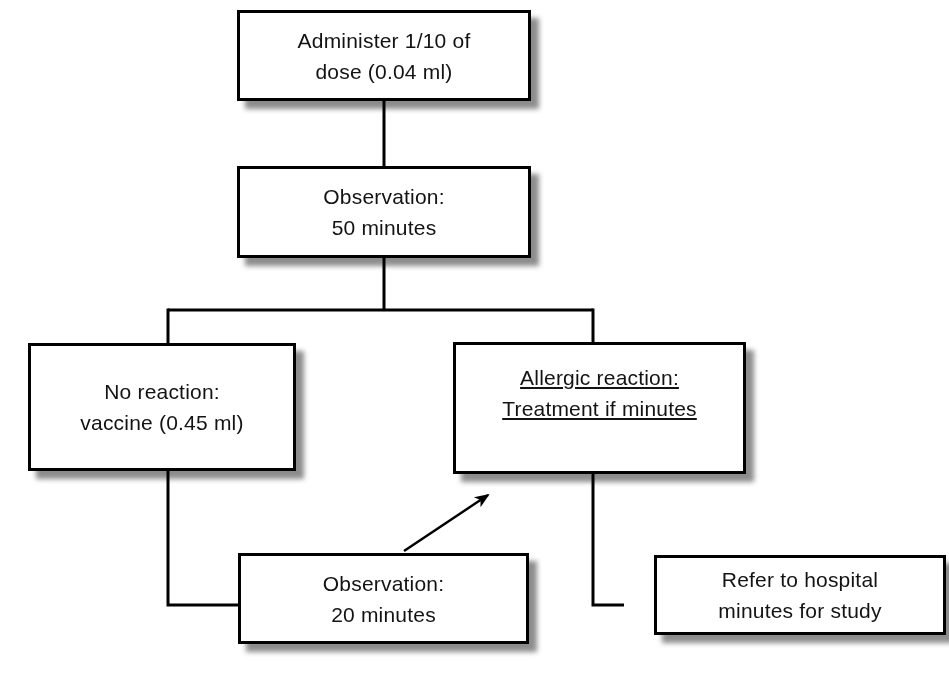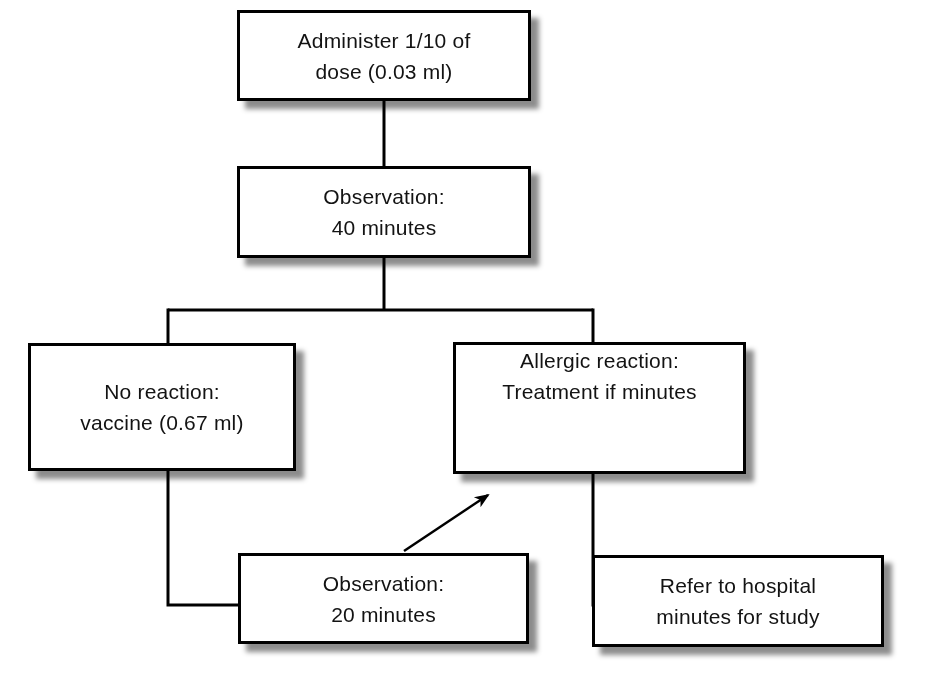--- a/index.html
+++ b/index.html
@@ -42,31 +42,32 @@
     align-items: center;
     justify-content: center;
     text-align: left;
     font-size: 21px;
     line-height: 31px;
     color: #131313;
     letter-spacing: 0.2px;
   }
   .node.top-aligned {
     justify-content: flex-start;
-    padding-top: 0;
+    padding-top: 17px;
+    text-decoration: underline;
   }
   .node .line {
     white-space: nowrap;
   }
   .n1 { left: 237px; top: 10px;  width: 294px; height: 91px; }
   .n2 { left: 237px; top: 166px; width: 294px; height: 92px; }
   .n3 { left: 28px;  top: 343px; width: 268px; height: 128px; }
   .n4 { left: 453px; top: 342px; width: 293px; height: 132px; }
   .n5 { left: 238px; top: 553px; width: 291px; height: 91px; }
-  .n6 { left: 592px; top: 555px; width: 292px; height: 92px; }
+  .n6 { left: 654px; top: 555px; width: 292px; height: 80px; }
 </style>
 </head>
 <body>
 
 <div class="stage" style="--bg: #ffffff; --node-fill: #ffffff; --node-border: #000000; --line-color: #000000;">
 
   <svg class="connectors" viewBox="0 0 949 684" xmlns="http://www.w3.org/2000/svg">
     <defs>
       <marker id="arrowhead" markerUnits="userSpaceOnUse" markerWidth="16" markerHeight="14" refX="13" refY="7" orient="auto">
         <path d="M0,1 L15,7 L0,13 L4,7 z" fill="#000000"></path>
@@ -77,31 +78,31 @@
     <path class="edge" d="M168,310 L593,310"></path>
     <path class="edge" d="M168,308.5 L168,345"></path>
     <path class="edge" d="M593,308.5 L593,344"></path>
     <path class="edge" d="M168,469 L168,605 L240,605"></path>
     <path class="edge" d="M593,471 L593,605 L624,605"></path>
     <path class="edge arrow-line" d="M404,551 L488,495" marker-end="url(#arrowhead)"></path>
   </svg>
 
   <div class="node n1">
     <div class="line">Administer 1/10 of</div>
-    <div class="line">dose (0.03 ml)</div>
+    <div class="line">dose (0.04 ml)</div>
   </div>
 
   <div class="node n2">
     <div class="line">Observation:</div>
-    <div class="line">40 minutes</div>
+    <div class="line">50 minutes</div>
   </div>
 
   <div class="node n3">
     <div class="line">No reaction:</div>
-    <div class="line">vaccine (0.67 ml)</div>
+    <div class="line">vaccine (0.45 ml)</div>
   </div>
 
   <div class="node n4 top-aligned">
     <div class="line">Allergic reaction:</div>
     <div class="line">Treatment if minutes</div>
   </div>
 
   <div class="node n5">
     <div class="line">Observation:</div>
     <div class="line">20 minutes</div>

